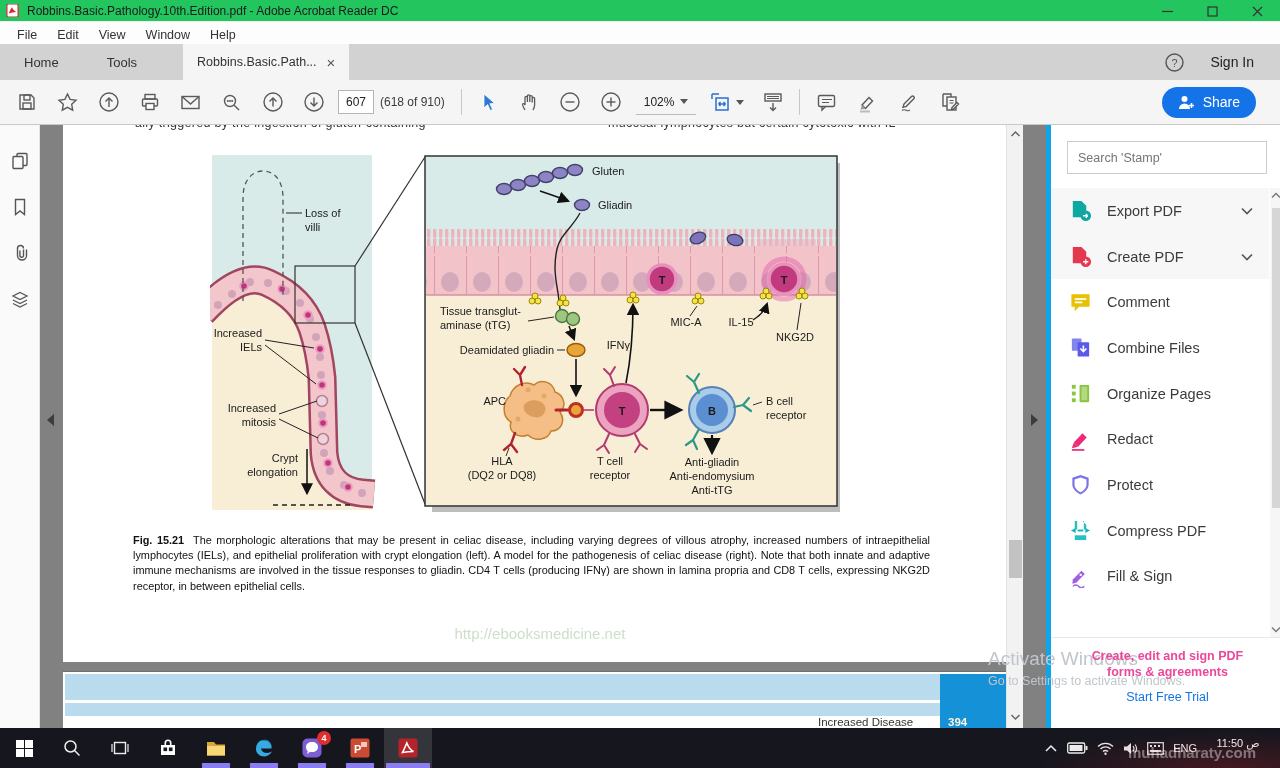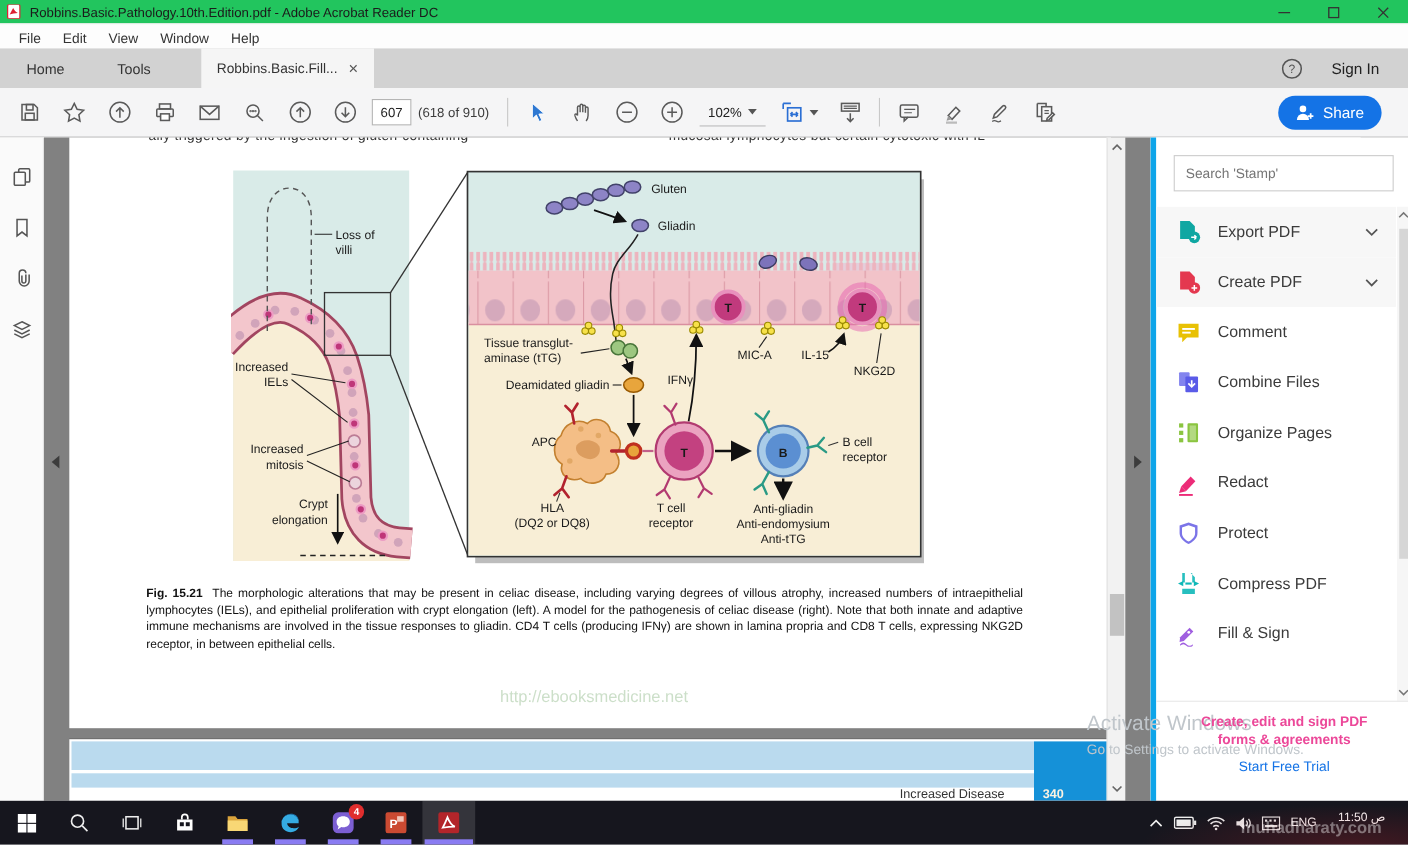--- a/index.html
+++ b/index.html
@@ -130,21 +130,21 @@
 </div>
 
 <div id="tabbar">
   <div class="tab">
       <span>Home</span>
     </div>
   <div class="tab">
       <span>Tools</span>
     </div>
   <div class="tab doc">
-    <span>Robbins.Basic.Fill...</span>
+    <span>Robbins.Basic.Path...</span>
     <span class="tab-close">×</span>
   </div>
   <div id="tabbar-right">
     <svg width="19" height="19" viewBox="0 0 19 19">
         <circle cx="9.5" cy="9.5" r="8.5" fill="none" stroke="#555" stroke-width="1.4"></circle>
         <text x="9.5" y="13.5" font-size="11" fill="#555" text-anchor="middle" font-family="Liberation Sans,sans-serif">?</text>
       </svg>
     <span id="signin">Sign In</span>
   </div>
 </div>
@@ -523,21 +523,21 @@
       <span>The morphologic alterations that may be present in celiac disease, including varying degrees of villous atrophy, increased numbers of intraepithelial lymphocytes (IELs), and epithelial proliferation with crypt elongation (left). A model for the pathogenesis of celiac disease (right). Note that both innate and adaptive immune mechanisms are involved in the tissue responses to gliadin. CD4 T cells (producing IFNγ) are shown in lamina propria and CD8 T cells, expressing NKG2D receptor, in between epithelial cells.</span>
     </div>
     <div id="ebooks-wm">http://ebooksmedicine.net</div>
   </div>
 
   <div id="nextpage">
     <div class="blueband" style="top:2px; height:26px"></div>
     <div class="blueband" style="top:31px; height:13px"></div>
     <div id="np-box"></div>
     <span id="np-header">Increased Disease</span>
-    <span id="np-num">340</span>
+    <span id="np-num">394</span>
   </div>
 
   <div id="collapse-left">
       <svg width="9" height="14" viewBox="0 0 9 14">
         <polygon points="8,1 8,13 1,7" fill="#3c3c3c"></polygon>
       </svg>
     </div>
   <div id="expand-right">
       <svg width="9" height="14" viewBox="0 0 9 14">
         <polygon points="1,1 1,13 8,7" fill="#3c3c3c"></polygon>

